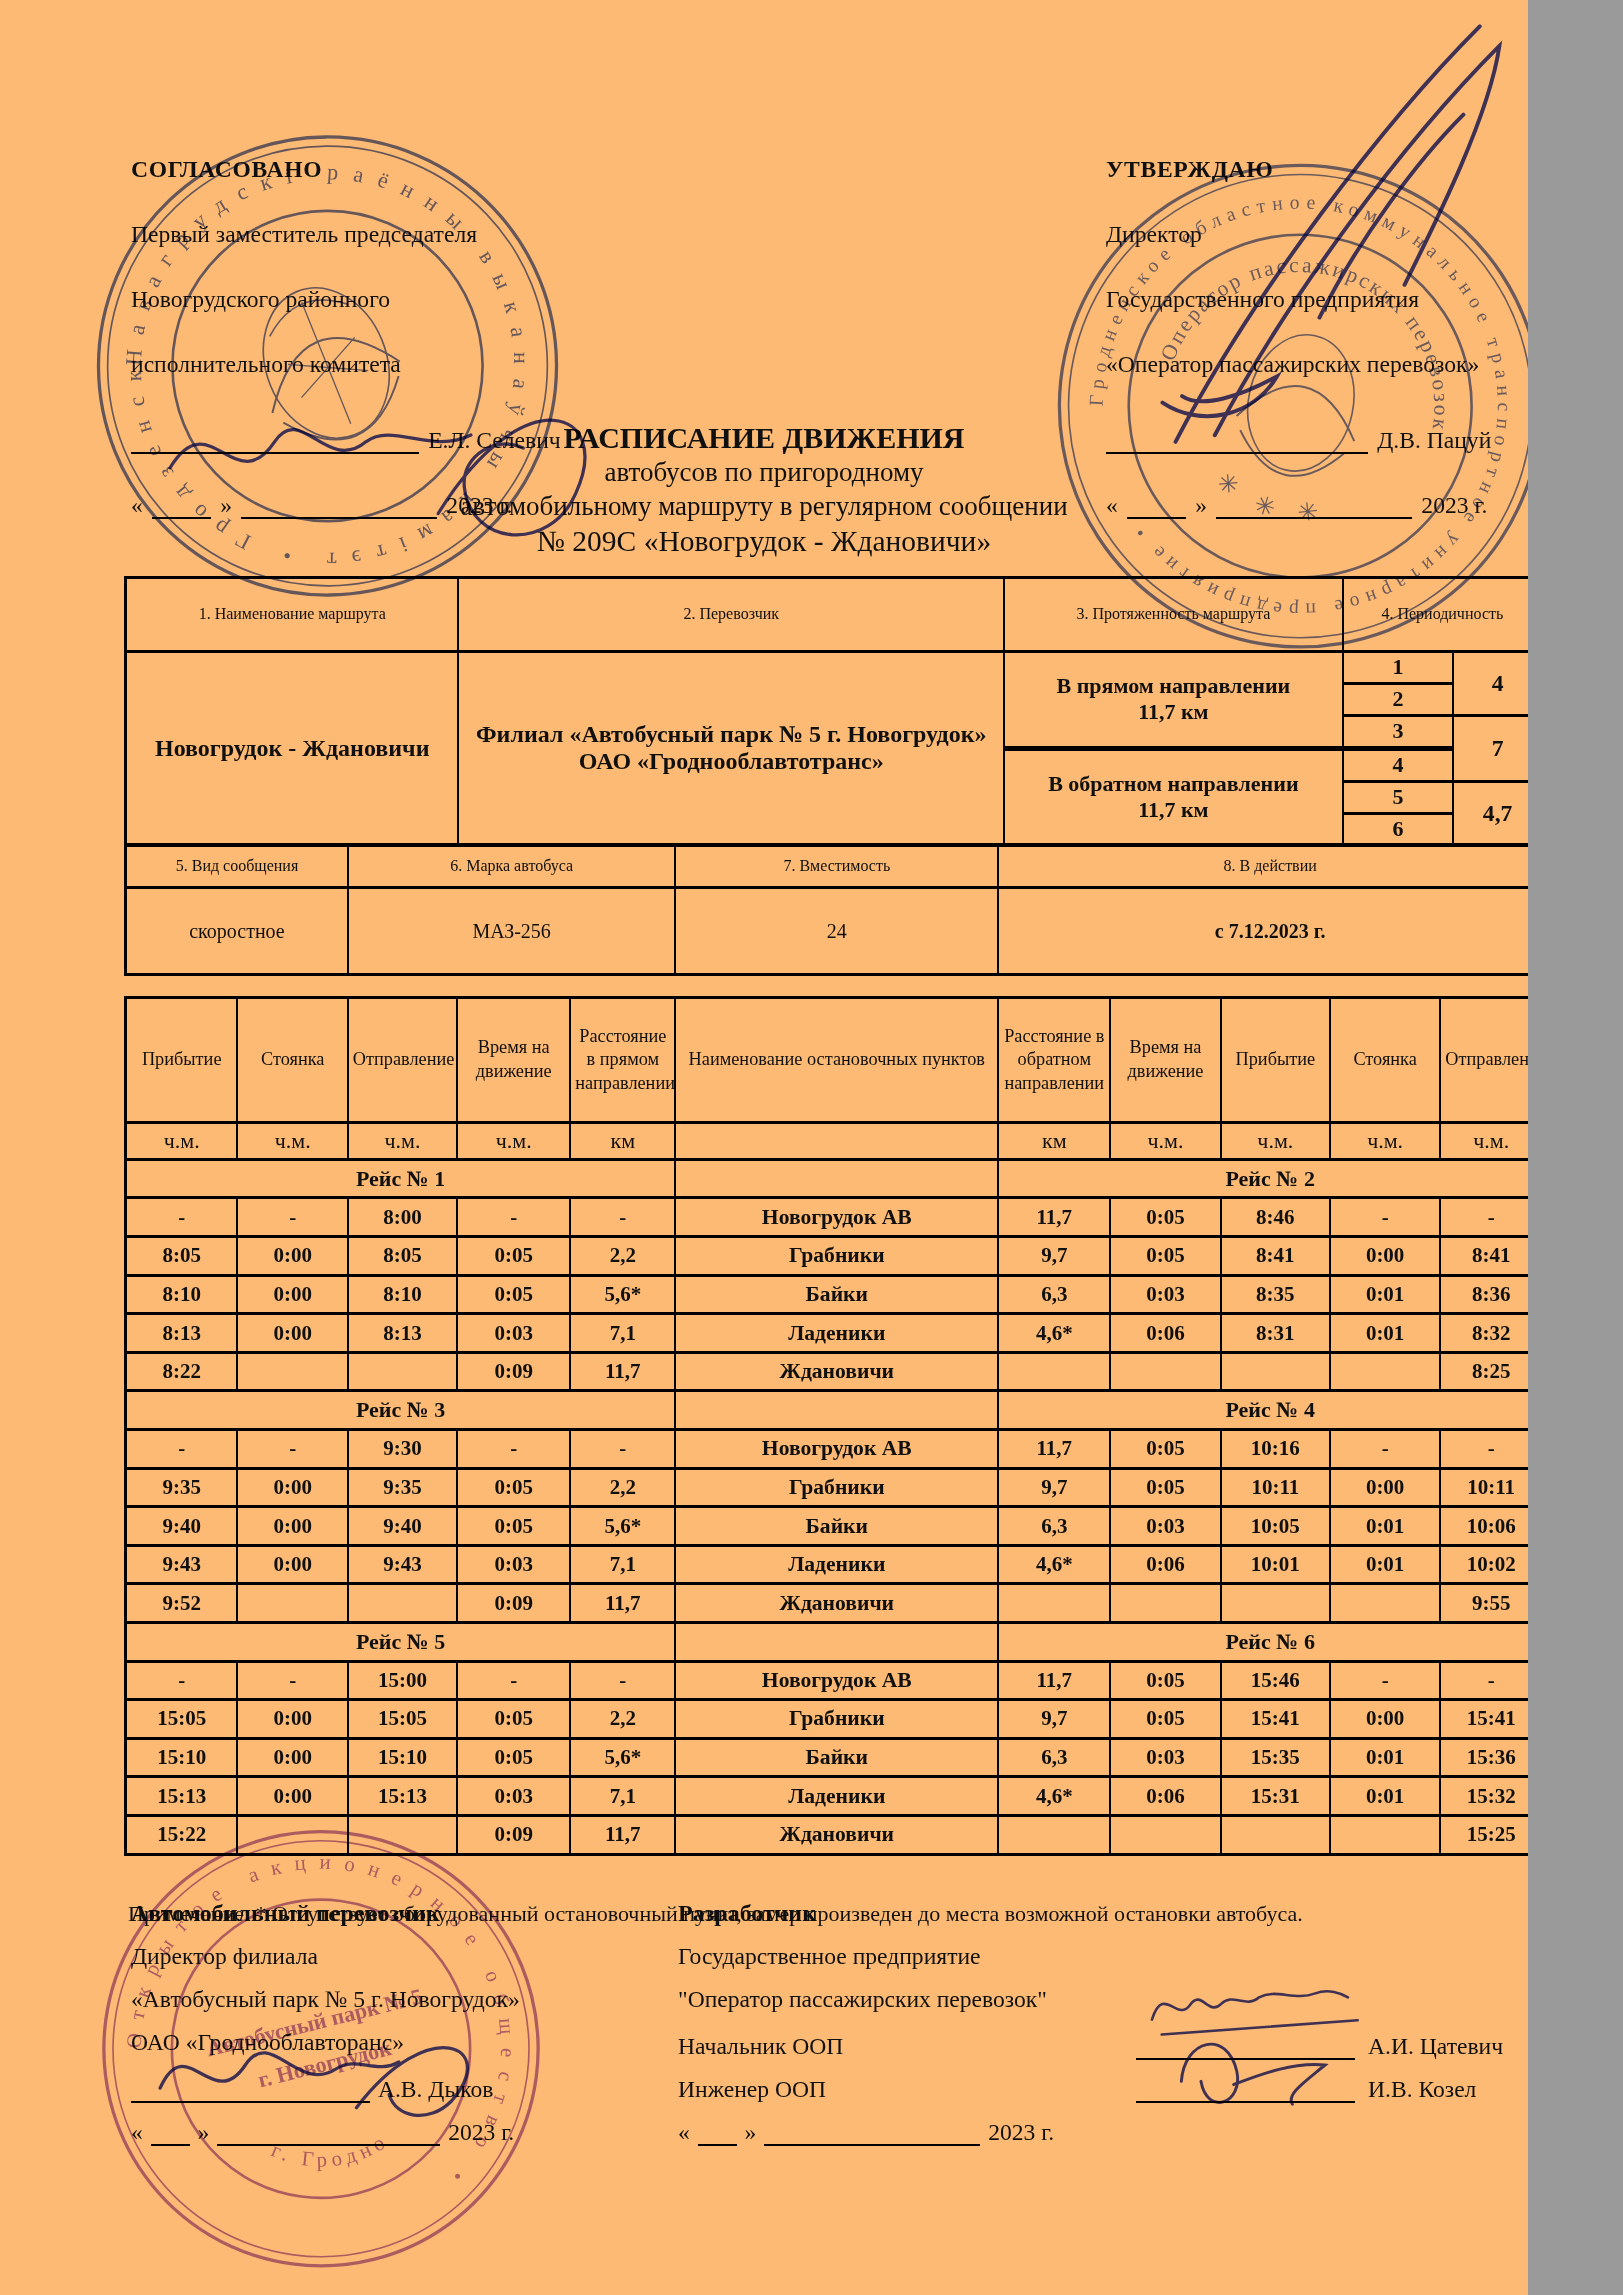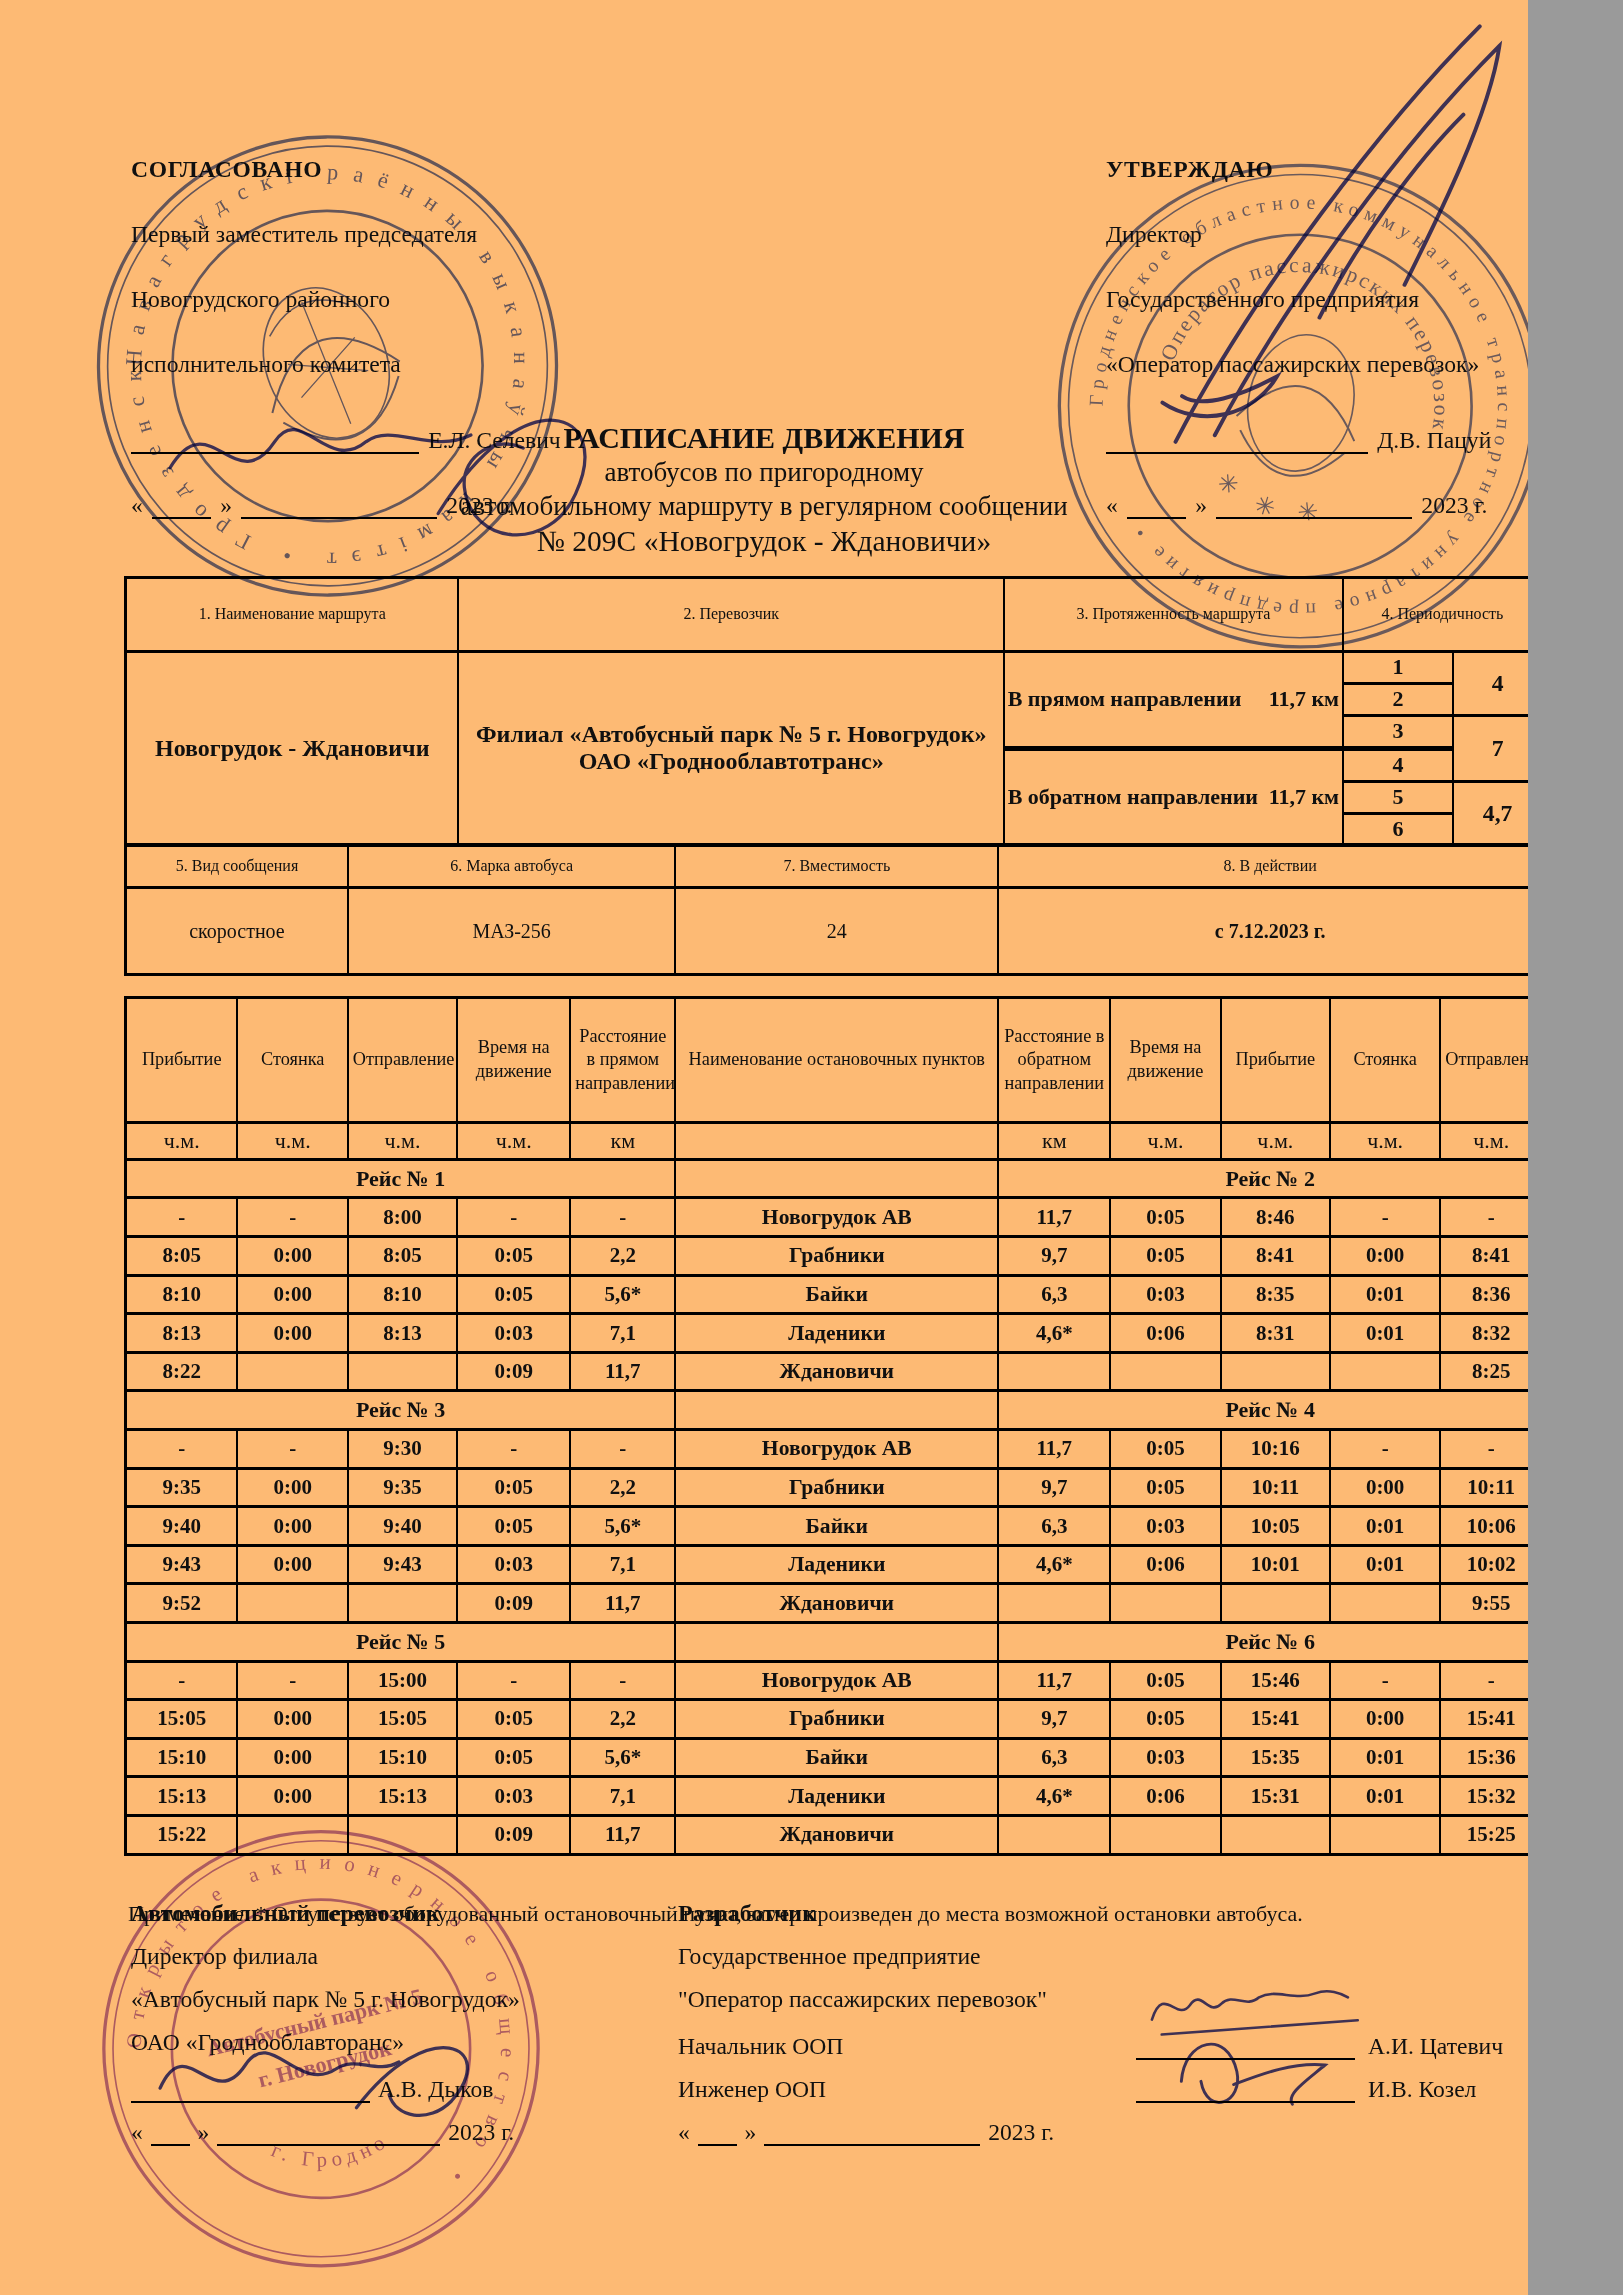--- a/index.html
+++ b/index.html
@@ -30,21 +30,21 @@
             border:3.9px solid #000;}
   table.tbl td{border:2px solid #000;border-top-width:3.3px;border-bottom-width:3.3px;
                text-align:center;vertical-align:middle;padding:1.3px 5.2px;overflow:hidden;}
   td.h{font-size:16px;font-weight:normal;height:68px;line-height:1.25;}
 
   
   #t1 .big{font-size:24px;font-weight:bold;}
   #t1 .num{font-size:22px;font-weight:bold;height:29px;padding:0;}
   #t1 .val{font-size:23.6px;font-weight:bold;}
   #t1 .dircell{padding:0;}
-  .dirbox{display:flex;flex-direction:row;justify-content:space-between;height:100%;
+  .dirbox{display:flex;flex-direction:column;justify-content:space-between;height:100%;
           box-sizing:border-box;padding:6.5px 2.6px;font-size:22px;font-weight:bold;}
   #t1 .thick{border-top-width:5.2px;}
 
   
   #t2{margin-top:-3.3px;}
   #t2 .v{font-size:20px;height:82px;}
   #t2 .vb{font-weight:bold;}
 
   
   #sched{margin-top:19.6px;}

